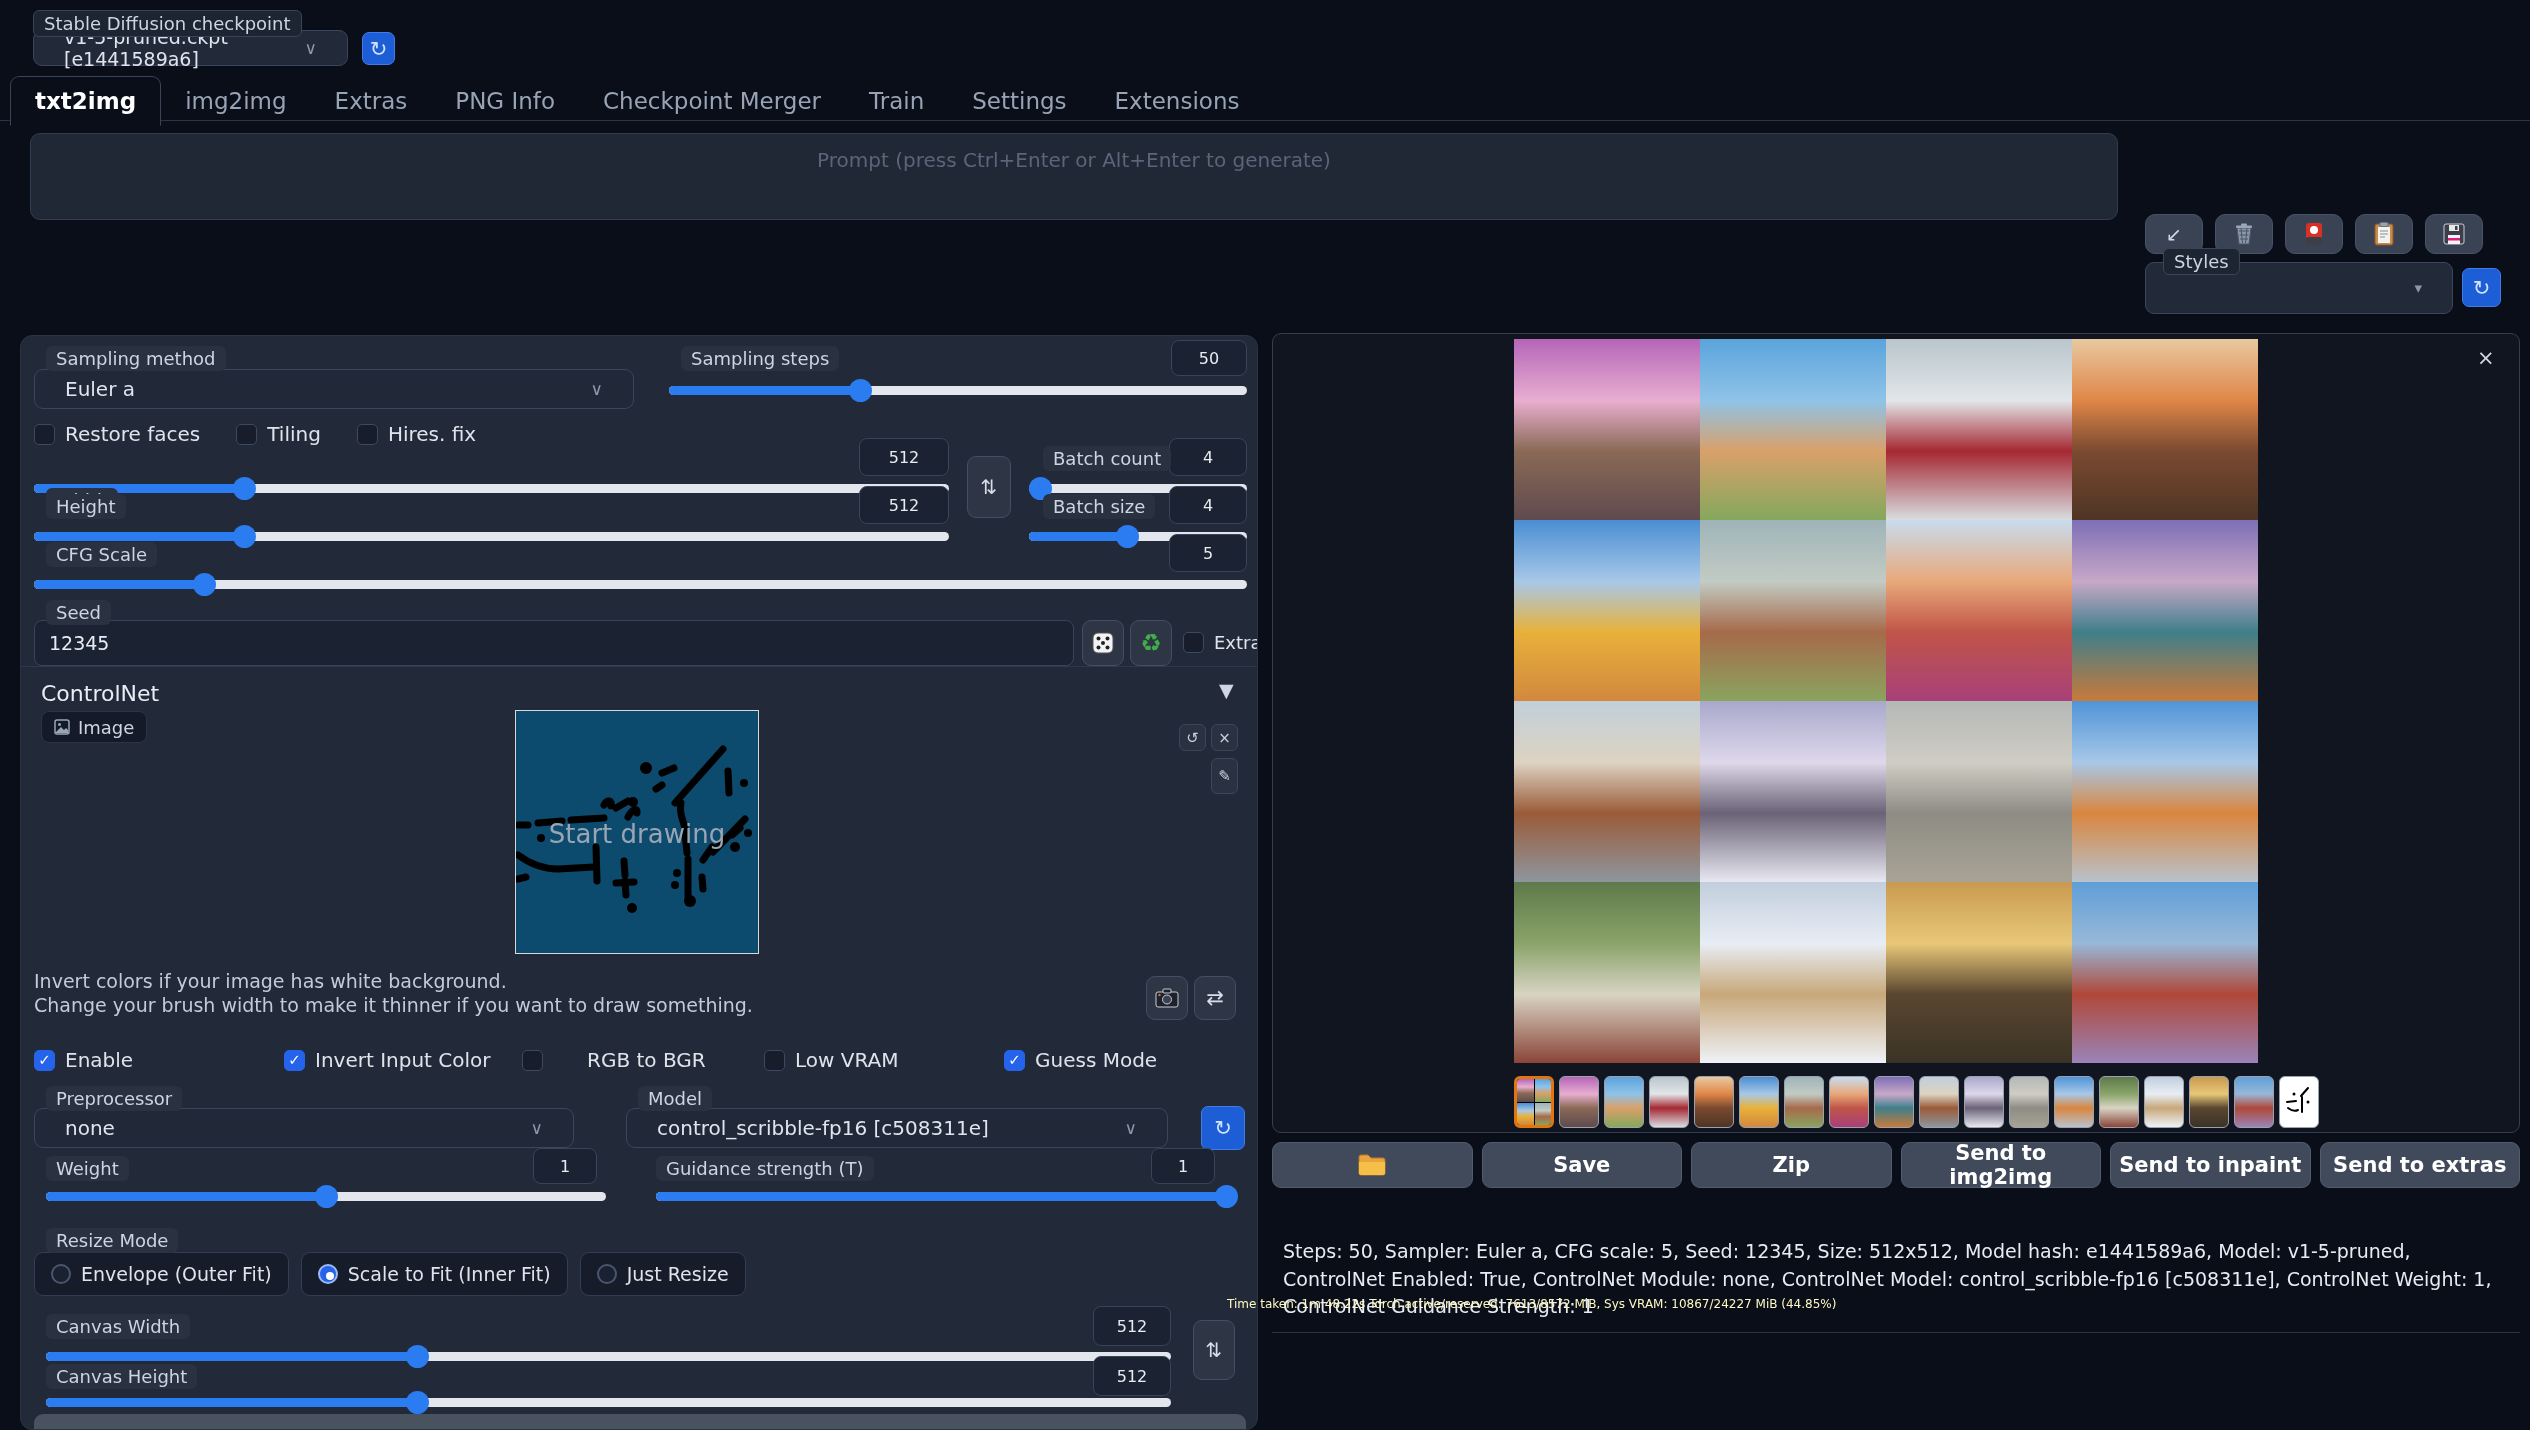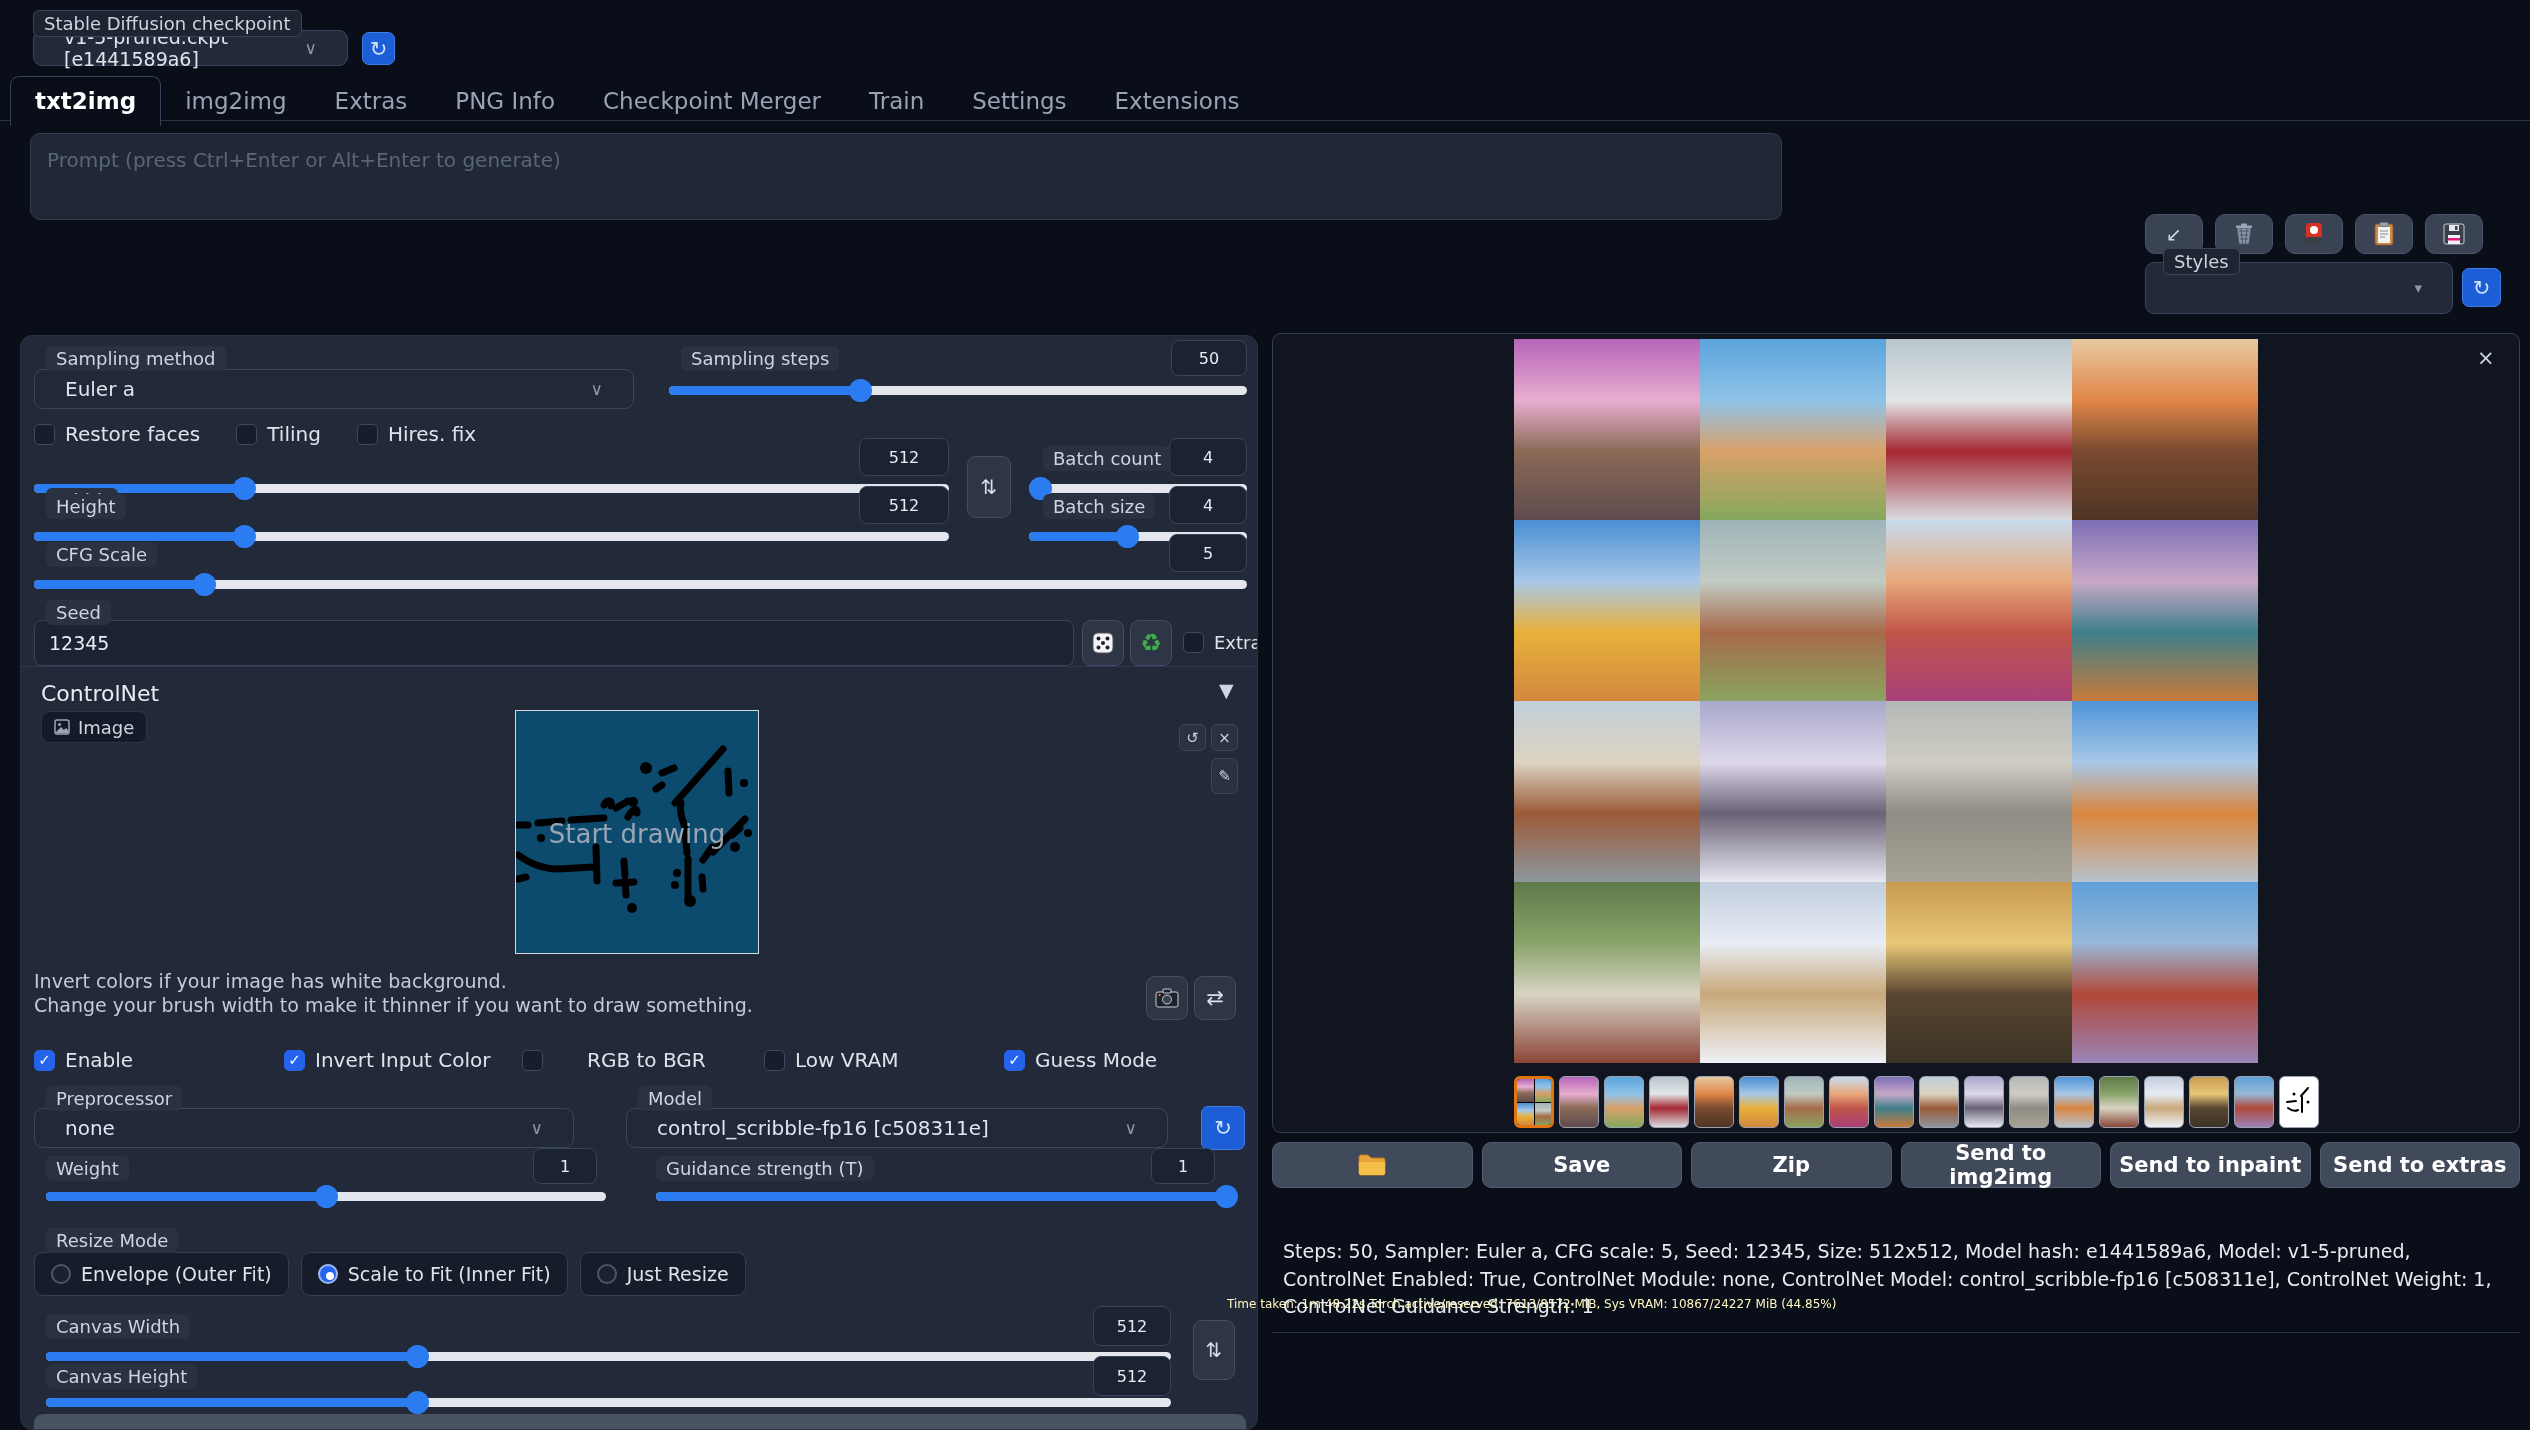--- a/index.html
+++ b/index.html
@@ -93,21 +93,21 @@
       <div class="tab">img2img</div>
       <div class="tab">Extras</div>
       <div class="tab">PNG Info</div>
       <div class="tab">Checkpoint Merger</div>
       <div class="tab">Train</div>
       <div class="tab">Settings</div>
       <div class="tab">Extensions</div>
     </div>
   <div id="tab-underline"></div>
 
-  <textarea class="prompt" style="left: 30px; top: 133px; width: 1752px; height: 87px;" placeholder="Prompt (press Ctrl+Enter or Alt+Enter to generate)"></textarea>
+  <textarea class="prompt" style="left: 30px; top: 133px; width: 2088px; height: 87px; text-align: center;" placeholder="Prompt (press Ctrl+Enter or Alt+Enter to generate)"></textarea>
 
   <div id="gen-tools">
       <div class="tool-btn">
         <span>↙</span>
       </div>
       <div class="tool-btn">
         <svg width="22" height="24" viewBox="0 0 22 24">
           <path d="M4 6 L6 22 H16 L18 6 Z" fill="#8a97a8" stroke="#4a5564"></path>
           <path d="M6 9 L16 9 M6.5 13 L15.5 13 M7 17 L15 17 M8 6 L9.5 21 M14 6 L12.5 21" stroke="#4a5564" fill="none"></path>
           <rect x="3" y="3.5" width="16" height="2.5" rx="1" fill="#9aa7b8"></rect>

